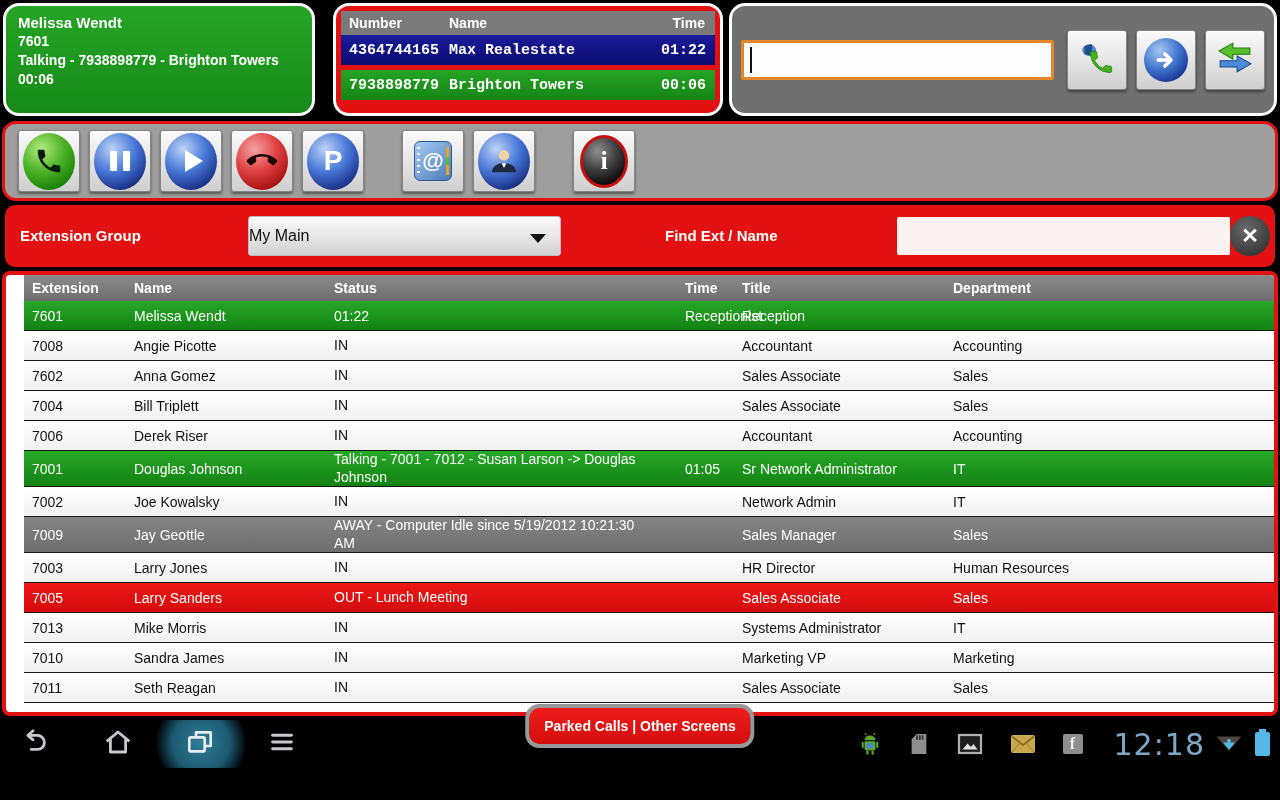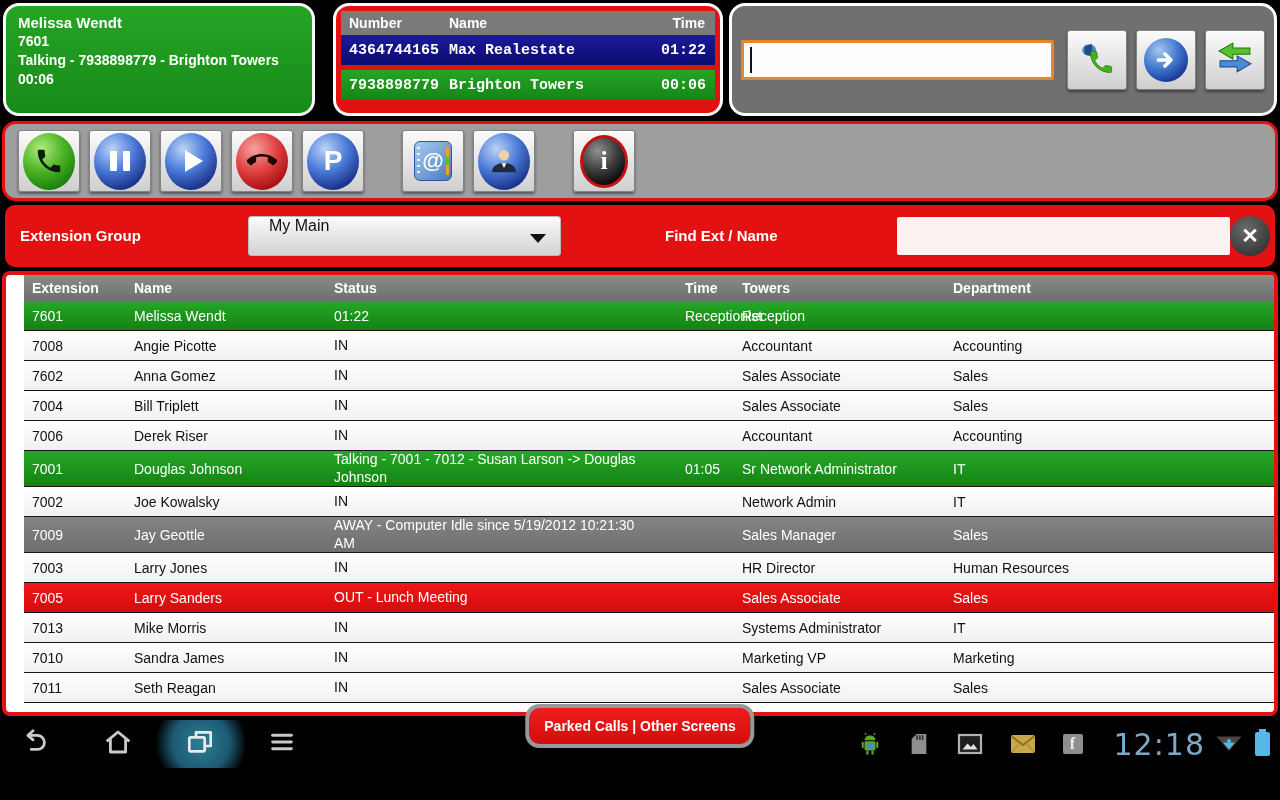--- a/index.html
+++ b/index.html
@@ -64,21 +64,21 @@
   .book::after  { content:""; position:absolute; right:2px; top:5px; bottom:5px; width:3px;
                   background:linear-gradient(#eea223 0 35%, #57c02e 35% 65%, #eea223 65%); }
 
   
   .filter-bar { position:absolute; top:205px; left:5px; right:5px; height:62px; background:#e31111;
                 border-radius:10px; }
   .filter-bar .lbl { position:absolute; color:#fff; font-weight:bold; font-size:15px; top:22px; }
   .lbl-group { left:15px; } .lbl-find { left:660px; }
   .dropdown { position:absolute; left:243px; top:11px; width:313px; height:40px;
               background:linear-gradient(#fbfbfb,#d2d2d2); border:1px solid #bbb; border-radius:3px;
-              font-size:16px; color:#111; display:flex; align-items:flex-start; padding-left:20px; cursor:pointer; }
+              font-size:16px; color:#111; display:flex; align-items:center; padding-left:0; cursor:pointer; }
   .dropdown::after { content:""; position:absolute; right:14px; top:17px; border-left:8px solid transparent;
                      border-right:8px solid transparent; border-top:9px solid #111; }
   .find-input { position:absolute; left:892px; top:12px; width:333px; height:38px; background:#fcf2f2;
                 border:none; border-radius:2px; font-size:16px; padding:0 8px; outline:none; }
   .clear-btn { position:absolute; right:5px; top:11px; width:40px; height:40px; border-radius:50%;
                background:radial-gradient(circle at 40% 32%, #6a6a6a, #383838 75%);
                color:#fff; font-weight:bold; font-size:21px; display:flex; align-items:center; justify-content:center; cursor:pointer; }
 
   
   .ext-table { position:absolute; top:271px; left:2px; right:2px; bottom:52px; background:#fff;
@@ -245,21 +245,21 @@
       <span>✕</span>
     </div>
   </div>
 
   <div class="ext-table">
     <div class="ext-grid ext-head">
       <span>Extension</span>
       <span>Name</span>
       <span>Status</span>
       <span>Time</span>
-      <span>Towers</span>
+      <span>Title</span>
       <span>Department</span>
     </div>
     <div>
   <div class="ext-grid ext-row state-talking">
     <span class="cell">7601</span>
     <span class="cell">Melissa Wendt</span>
     <span class="cell">01:22</span>
     <span class="cell">Receptionist</span>
     <span class="cell">Reception</span>
   </div>

